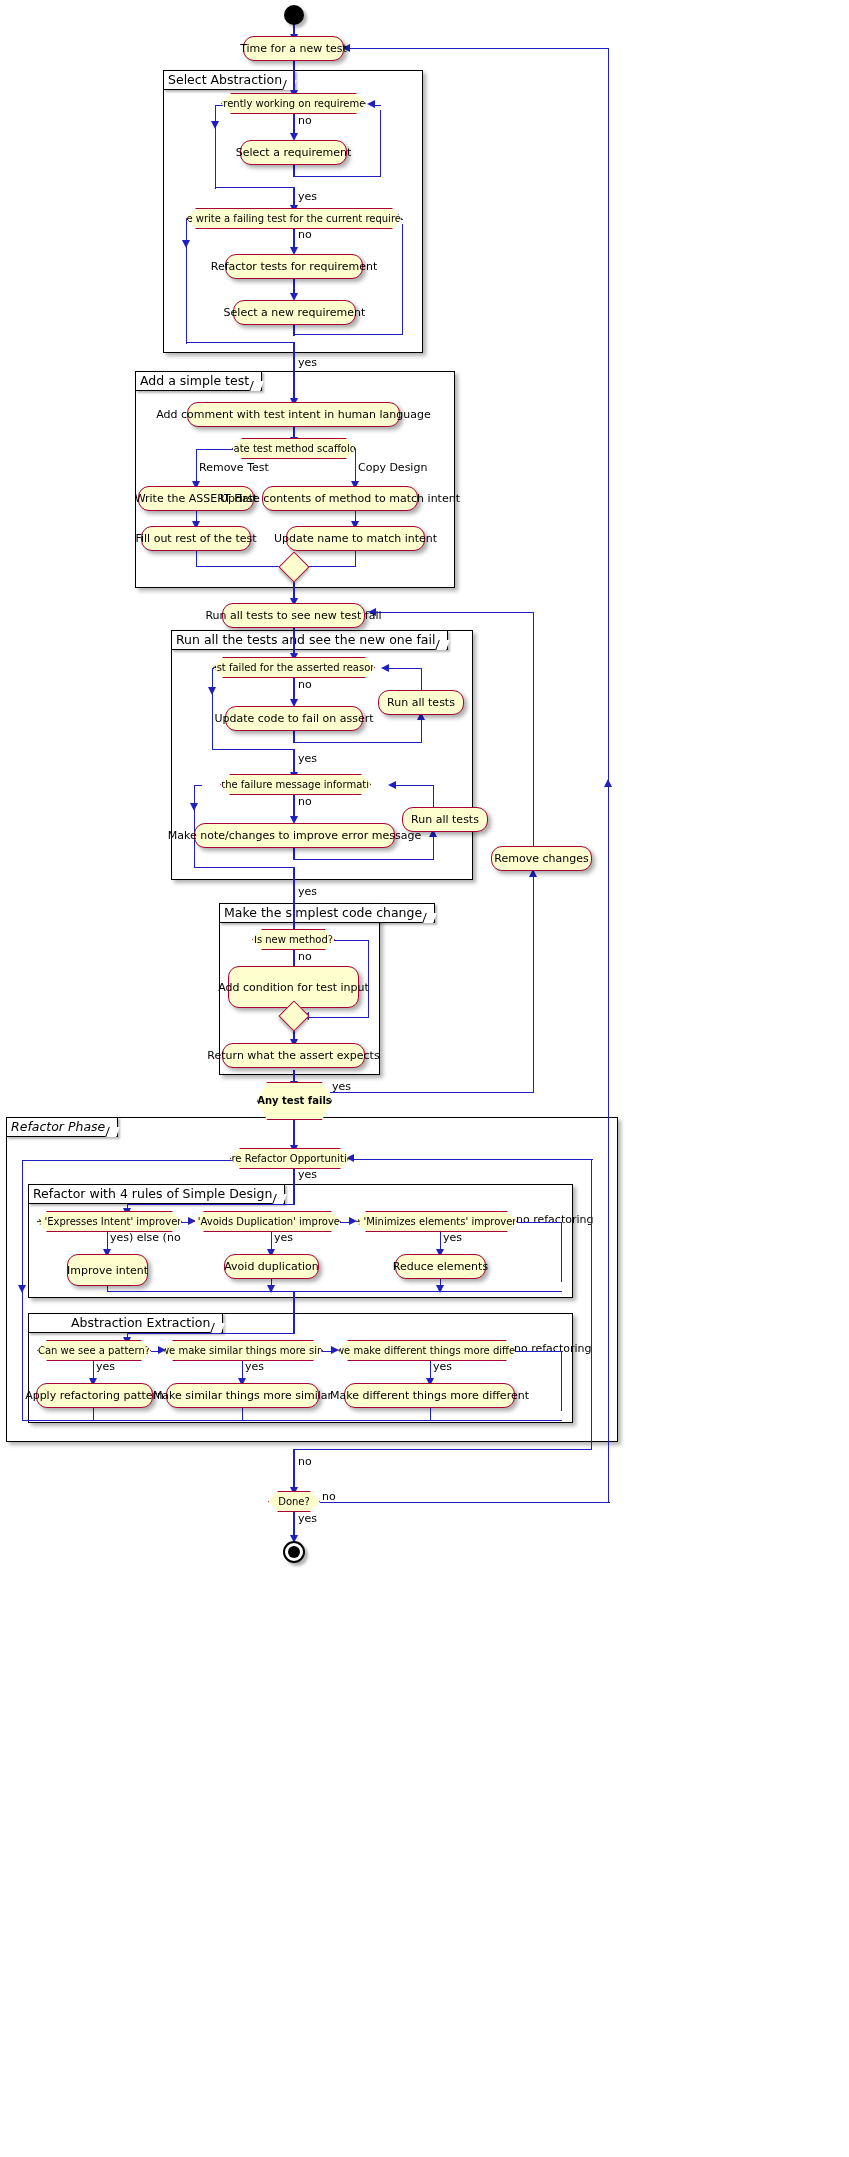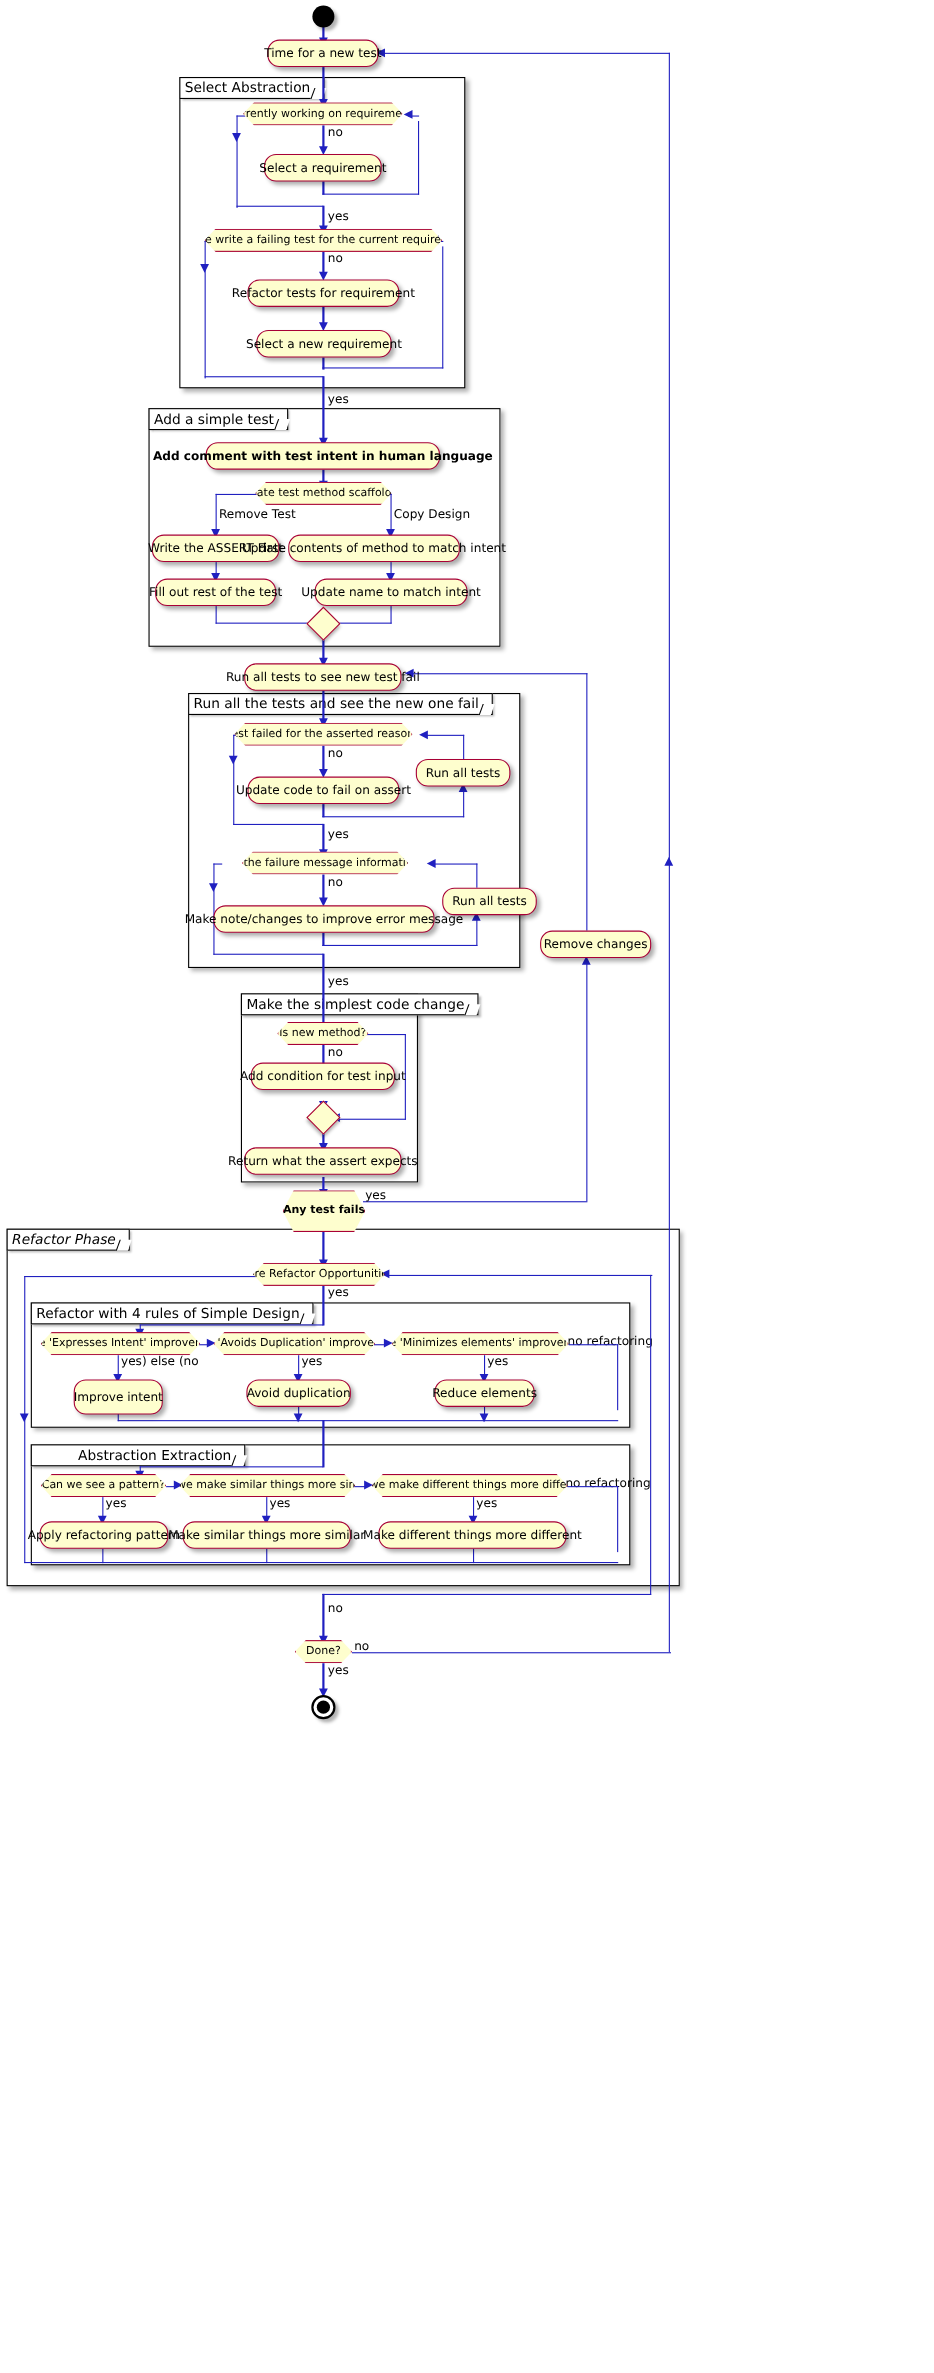--- a/index.html
+++ b/index.html
@@ -343,21 +343,21 @@
   <div class="node dec" style="left:221px;top:93px;width:145px;height:21px;">Currently working on requirement?</div>
 
   <div class="node act" style="left:240px;top:140px;width:107px;height:25px;">Select a requirement</div>
 
   <div class="node dec" style="left:186px;top:208px;width:216px;height:21px;">Can we write a failing test for the current requirement?</div>
 
   <div class="node act" style="left:225px;top:254px;width:138px;height:25px;">Refactor tests for requirement</div>
 
   <div class="node act" style="left:233px;top:300px;width:123px;height:25px;">Select a new requirement</div>
 
-  <div class="node act" style="left:187px;top:402px;width:213px;height:25px;font-weight:bold;">Add comment with test intent in human language</div>
+  <div class="node act" style="left:187px;top:402px;width:213px;height:25px;">Add comment with test intent in human language</div>
 
   <div class="node dec" style="left:232px;top:438px;width:124px;height:21px;">Create test method scaffolding</div>
 
   <div class="node act" style="left:138px;top:486px;width:116px;height:25px;">Write the ASSERT First</div>
 
   <div class="node act" style="left:262px;top:486px;width:156px;height:25px;">Update contents of method to match intent</div>
 
   <div class="node act" style="left:141px;top:526px;width:110px;height:25px;">Fill out rest of the test</div>
 
   <div class="node act" style="left:286px;top:526px;width:139px;height:25px;">Update name to match intent</div>
@@ -375,21 +375,21 @@
   <div class="node dec" style="left:220px;top:774px;width:151px;height:21px;">Is the failure message informative</div>
 
   <div class="node act" style="left:194px;top:823px;width:201px;height:25px;">Make note/changes to improve error message</div>
 
   <div class="node act" style="left:402px;top:807px;width:86px;height:25px;">Run all tests</div>
 
   <div class="node act" style="left:491px;top:846px;width:101px;height:25px;">Remove changes</div>
 
   <div class="node dec" style="left:252px;top:929px;width:83px;height:21px;">Is new method?</div>
 
-  <div class="node act" style="left:228px;top:966px;width:131px;height:25px;">Add condition for test input</div>
+  <div class="node act" style="left:228px;top:966px;width:131px;height:42px;">Add condition for test input</div>
 
   <div class="node mdia" style="left:283px;top:1005px;"></div>
 
   <div class="node act" style="left:222px;top:1043px;width:143px;height:25px;">Return what the assert expects</div>
 
   <div class="node dec" style="left:257px;top:1082px;width:75px;height:38px;font-weight:bold;">Any test fails</div>
 
   <div class="node dec" style="left:230px;top:1148px;width:120px;height:21px;">More Refactor Opportunities?</div>
 
   <div class="node dec" style="left:37px;top:1211px;width:145px;height:21px;">Have 'Expresses Intent' improvement</div>

